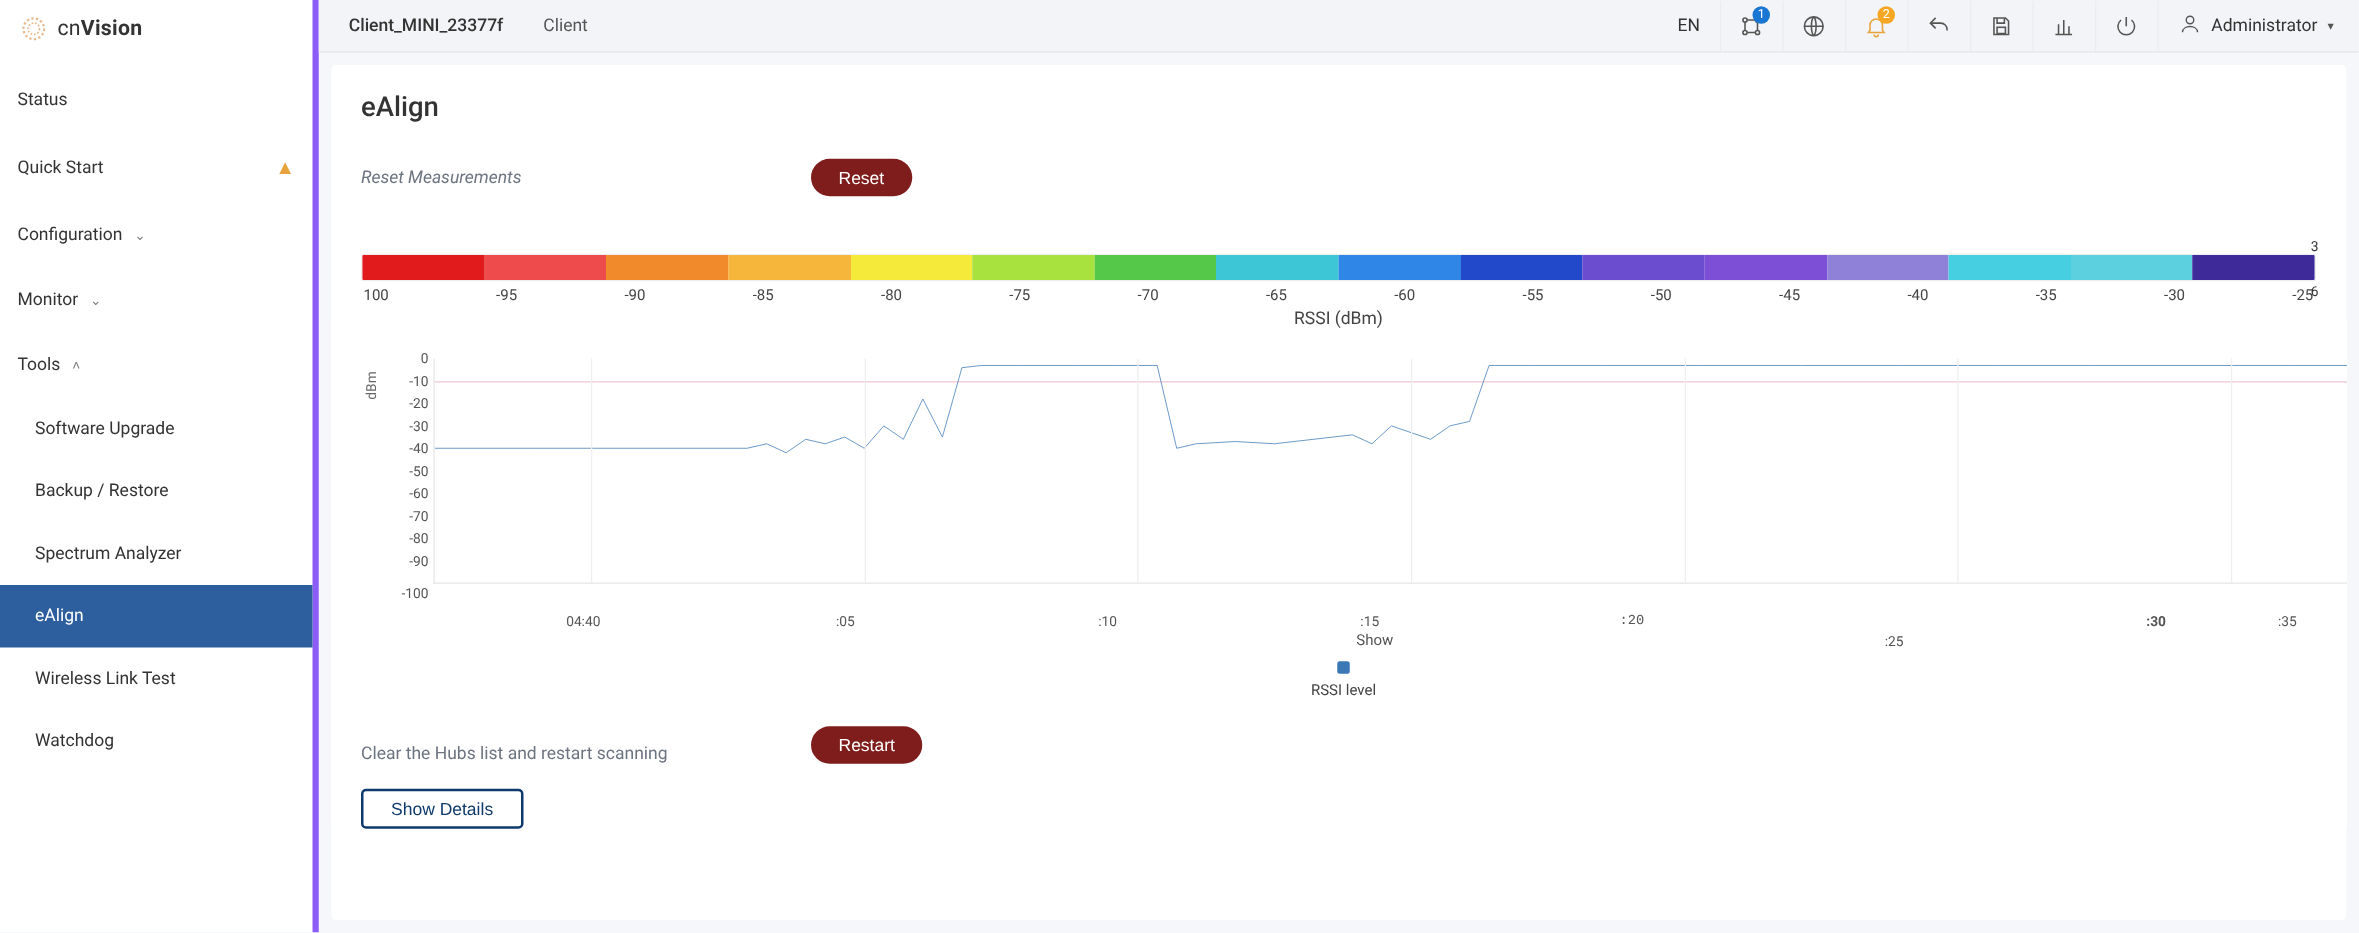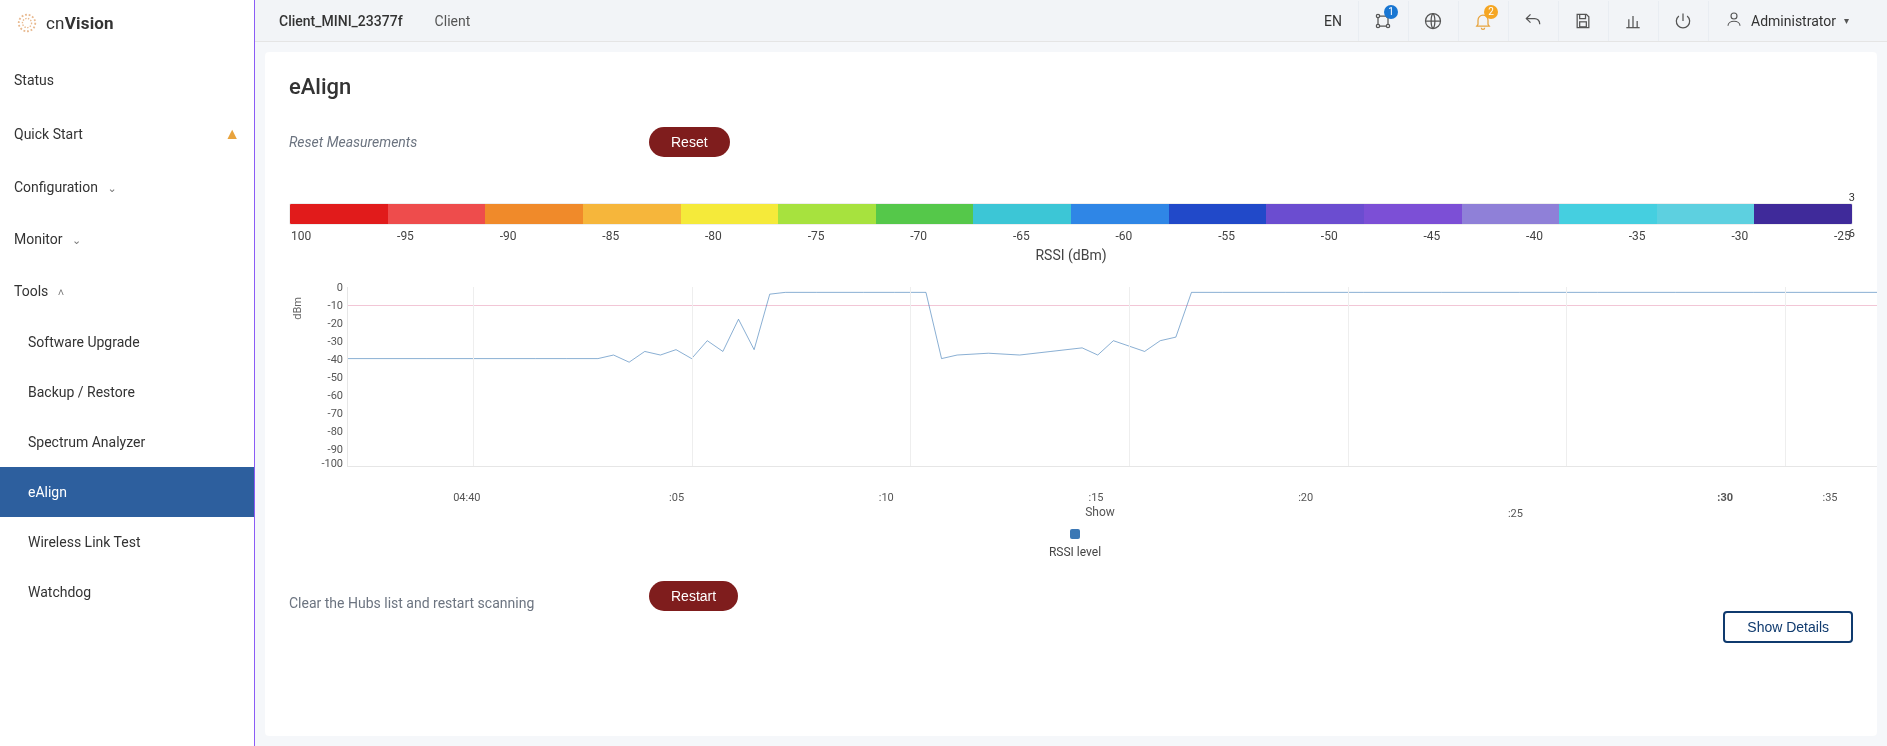--- a/index.html
+++ b/index.html
@@ -8,21 +8,21 @@
   font-size: 14px;
   color: #333;
   background: #f5f7fa;
   display: flex;
   height: 100vh;
   overflow: hidden;
 }
 .sidebar {
   width: 255px;
   background: #fff;
-  border-right: 1px solid #8b5cf6;
+  border-right: 5px solid #8b5cf6;
   flex-shrink: 0;
   text-align: right;
 }
 .logo-area {
   padding: 12px 16px 20px;
   display: flex;
   align-items: center;
   gap: 8px;
 }
 .logo-icon { width: 22px; height: 22px; display: inline-block; }
@@ -53,21 +53,21 @@
 .topbar {
   height: 42px;
   background: #f2f4f7;
   border-bottom: 1px solid #e5e5e5;
   display: flex; align-items: center;
 }
 .top-left { display: flex; align-items: center; gap: 24px; padding-left: 24px; }
 .top-left .client-name { font-weight: 500; color:#333; }
 .top-left .client-label { color:#555; margin-left: 8px; }
 .top-spacer { flex: 1; }
-.top-right { display: flex; align-items: center; gap: 2px; padding-right: 22px; }
+.top-right { display: flex; align-items: center; gap: 2px; padding-right: 4px; }
 .top-ic {
   width: 48px; height: 40px;
   display: flex; align-items: center; justify-content: center;
   color: #555; cursor: pointer; position: relative;
   border-left: 1px solid #e9edf2;
 }
 .lang-label { font-size: 14px; color:#333; margin-right: 14px; cursor:pointer;}
 .badge {
   position: absolute; top: 4px; right: 8px;
   min-width: 14px; height: 14px;
@@ -136,21 +136,21 @@
 }
 .y-tick { position:absolute; right:4px; transform:translateY(-50%); }
 .grid-v { position:absolute; top:0; bottom:0; width:1px; background:#eee; }
 .thresh { position:absolute; left:0; right:0; height:1px; background:#f2c6d6; top:10%; }
 .x-ticks { display:flex; font-size:11px; color:#555; margin-left:58px; margin-right:8px; margin-top:4px; position:relative; height:14px;}
 .x-tick { position:absolute; transform:translateX(-50%);}
 .x-title { text-align:center; font-size:12px; color:#555; margin-left:58px; margin-top:0;}
 .legend { margin-top: 10px; margin-left: 8px; font-size:12px; color:#444; display:flex; align-items:center; gap:6px;flex-direction:column;}
 .legend .sw { width:10px; height:10px; background:#3b78b5; display:inline-block; border-radius:2px;}
 .actions-row2 { margin-top: 22px; display:flex; align-items:flex-end; }
-.footer-row { display:flex; justify-content:flex-end; }
+.footer-row { display:flex; justify-content:flex-start; margin-top: 20px; }
 .btn-outline {
   background:#fff; color:#0f3a6e; border:2px solid #0f3a6e;
   padding: 6px 22px; border-radius:4px; cursor:pointer; font-size:14px;
 }
 svg.line-path { position:absolute; left:0; top:0; width:100%; height:100%; }
 </style>
 </head>
 <body>
 
 <aside class="sidebar">
@@ -334,42 +334,42 @@
             <div class="y-tick" style="top: 0px;">0</div>
             <div class="y-tick" style="top: 18px;">-10</div>
             <div class="y-tick" style="top: 36px;">-20</div>
             <div class="y-tick" style="top: 54px;">-30</div>
             <div class="y-tick" style="top: 72px;">-40</div>
             <div class="y-tick" style="top: 90px;">-50</div>
             <div class="y-tick" style="top: 108px;">-60</div>
             <div class="y-tick" style="top: 126px;">-70</div>
             <div class="y-tick" style="top: 144px;">-80</div>
             <div class="y-tick" style="top: 162px;">-90</div>
-            <div class="y-tick" style="top: 176px;">-100</div>
+            <div class="y-tick" style="top: 188px;">-100</div>
           </div>
         <div class="chart-area" id="chart-area">
           <div class="thresh"></div>
           <svg class="line-path" id="series-svg" viewBox="0 0 100 100" preserveAspectRatio="none">
               <polyline points="0,40 5,40 8,40 12,40 14,40 16,40 17,38 18,42 19,36 20,38 21,35 22,40 23,30 24,36 25,18 26,35 27,4 28,3 30,3 33,3 35,3 37,3 38,40 39,38 41,37 43,38 45,36 47,34 48,38 49,30 50,33 51,36 52,30 53,28.000000000000004 54,3 56,3 60,3 65,3 70,3 75,3 80,3 85,3 90,3 95,3 99,3 100,3" fill="none" stroke="#3b78b5" stroke-width="0.6" vector-effect="non-scaling-stroke"></polyline>
             </svg>
         <div class="grid-v" style="left: 8%;"></div>
             <div class="grid-v" style="left: 22%;"></div>
             <div class="grid-v" style="left: 36%;"></div>
             <div class="grid-v" style="left: 50%;"></div>
             <div class="grid-v" style="left: 64%;"></div>
             <div class="grid-v" style="left: 78%;"></div>
             <div class="grid-v" style="left: 92%;"></div>
           </div>
       </div>
       <div class="x-ticks" id="x-ticks">
           <span class="x-tick" style="left: 8%;">04:40</span>
           <span class="x-tick" style="left: 22%;">:05</span>
           <span class="x-tick" style="left: 36%;">:10</span>
           <span class="x-tick" style="left: 50%;">:15</span>
-          <span class="x-tick" style="left: 64%;">:20</span>
+          <span class="x-tick" style="left: 64%; font-family: Liberation Mono, monospace;">:20</span>
           <span class="x-tick" style="left: 78%; margin-top: 16px;">:25</span>
           <span class="x-tick" style="left: 92%; font-weight: bold;">:30</span>
           <span class="x-tick" style="left: 99%;">:35</span>
         </div>
       <div class="x-title">Show</div>
       <div class="legend">
         <span class="sw"></span>
         <span>RSSI level</span>
       </div>
     </div>

